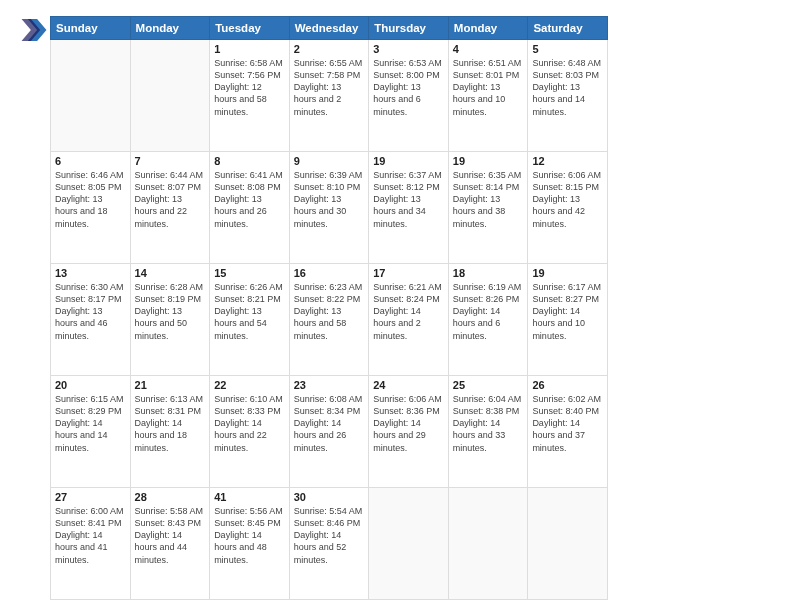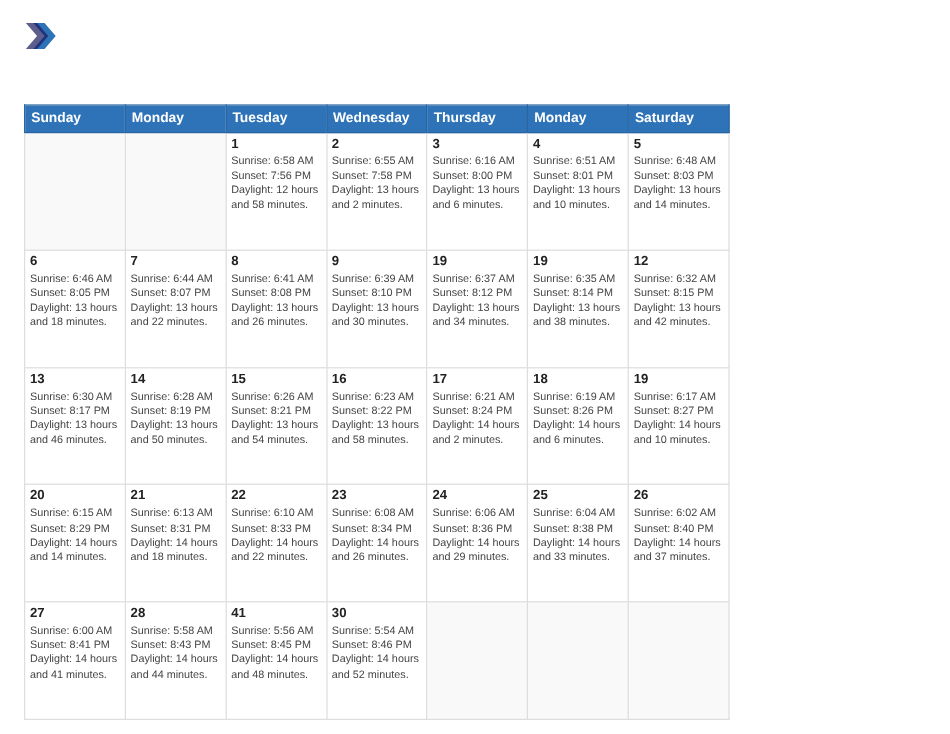--- a/index.html
+++ b/index.html
@@ -9,22 +9,21 @@
       background: #fff;
       font-family: Arial, sans-serif;
       font-size: 11px;
       color: #333;
     }
     .page {
       width: 628px;
       height: 612px;
       padding: 16px 20px 12px 20px;
       display: flex;
-      flex-direction: column;
-      gap: 33px;
+      flex-direction: row;
     }
     .header {
       display: flex;
       justify-content: space-between;
       align-items: flex-start;
       margin-bottom: 10px;
     }
     .logo {
       display: flex;
       align-items: center;
@@ -142,21 +141,21 @@
 Daylight: 12 hours and 58 minutes.</div>
           </td>
           <td>
             <span class="day-num">2</span>
             <div class="day-detail">Sunrise: 6:55 AM
 Sunset: 7:58 PM
 Daylight: 13 hours and 2 minutes.</div>
           </td>
           <td>
             <span class="day-num">3</span>
-            <div class="day-detail">Sunrise: 6:16 AM
+            <div class="day-detail">Sunrise: 6:53 AM
 Sunset: 8:00 PM
 Daylight: 13 hours and 6 minutes.</div>
           </td>
           <td>
             <span class="day-num">4</span>
             <div class="day-detail">Sunrise: 6:51 AM
 Sunset: 8:01 PM
 Daylight: 13 hours and 10 minutes.</div>
           </td>
           <td>
@@ -198,21 +197,21 @@
 Daylight: 13 hours and 34 minutes.</div>
           </td>
           <td>
             <span class="day-num">19</span>
             <div class="day-detail">Sunrise: 6:35 AM
 Sunset: 8:14 PM
 Daylight: 13 hours and 38 minutes.</div>
           </td>
           <td>
             <span class="day-num">12</span>
-            <div class="day-detail">Sunrise: 6:32 AM
+            <div class="day-detail">Sunrise: 6:06 AM
 Sunset: 8:15 PM
 Daylight: 13 hours and 42 minutes.</div>
           </td>
         </tr>
         <tr>
           <td>
             <span class="day-num">13</span>
             <div class="day-detail">Sunrise: 6:30 AM
 Sunset: 8:17 PM
 Daylight: 13 hours and 46 minutes.</div>

